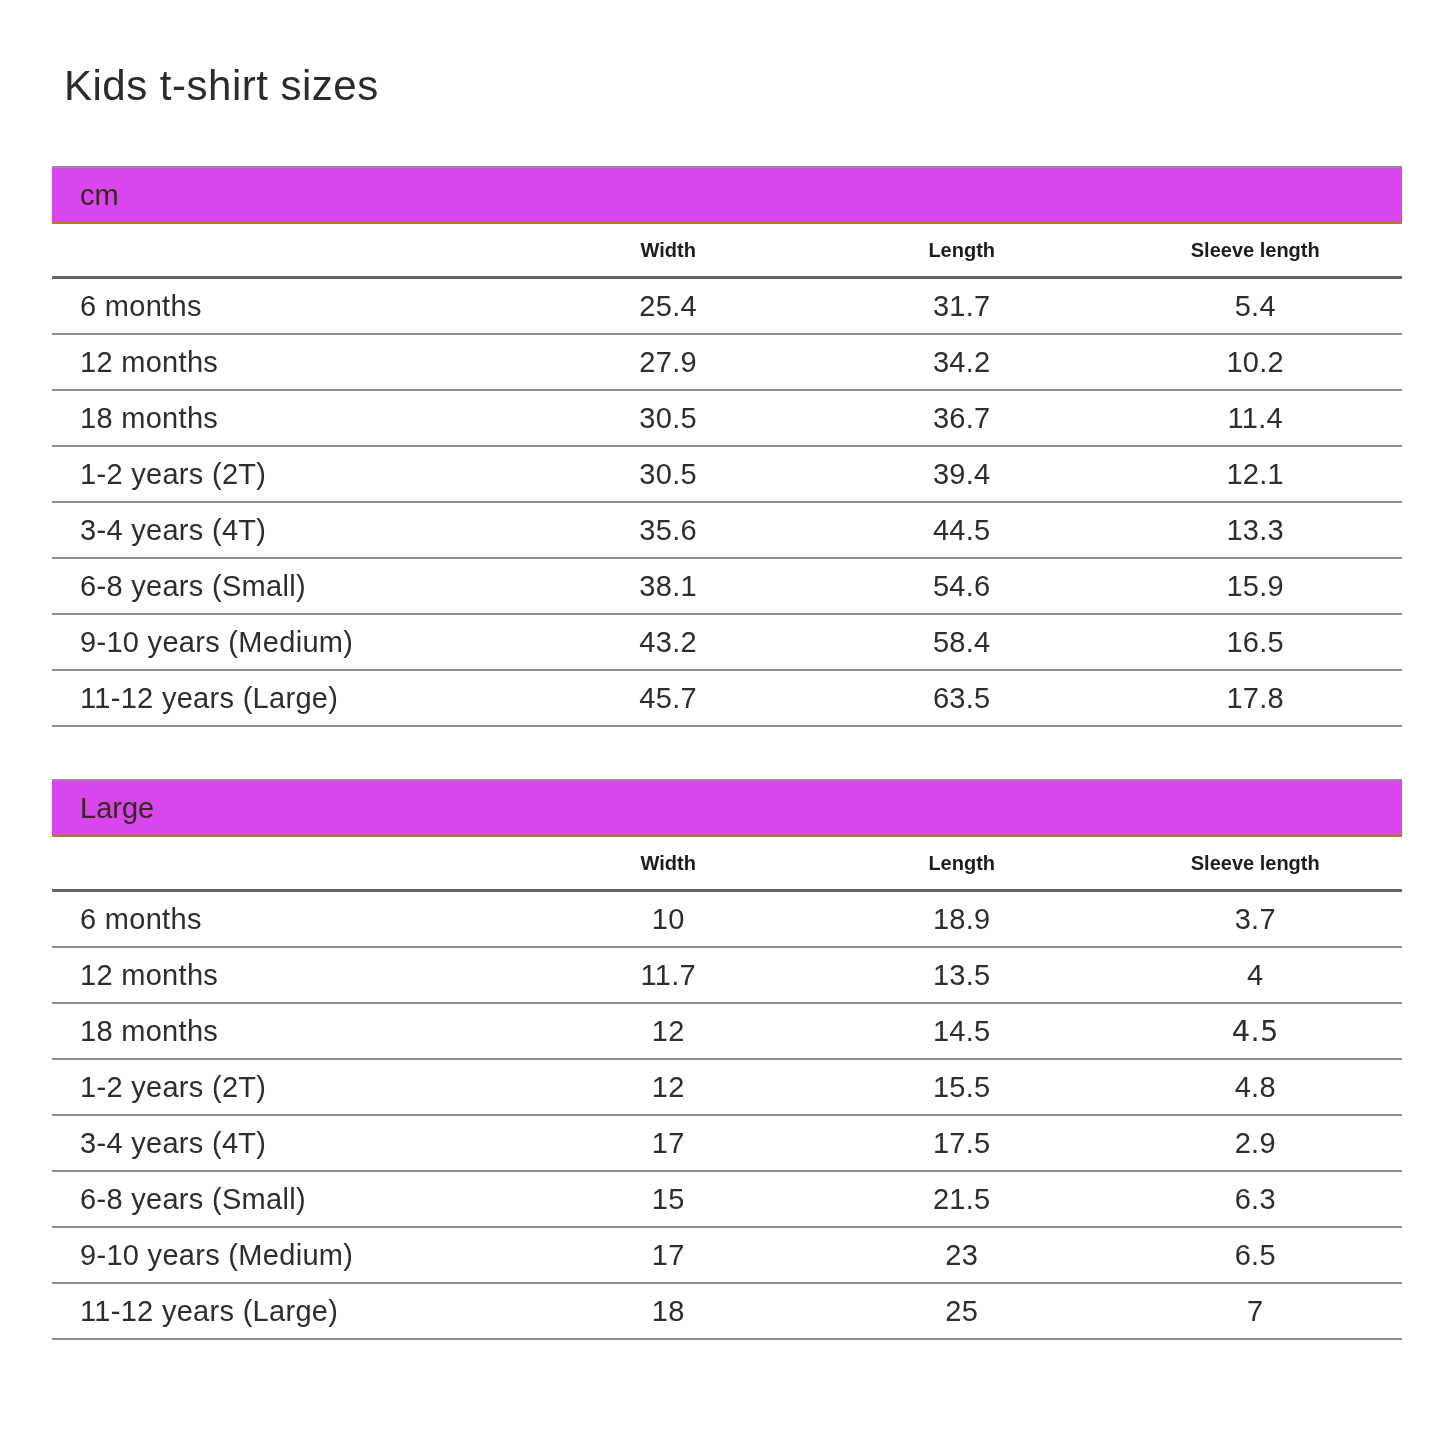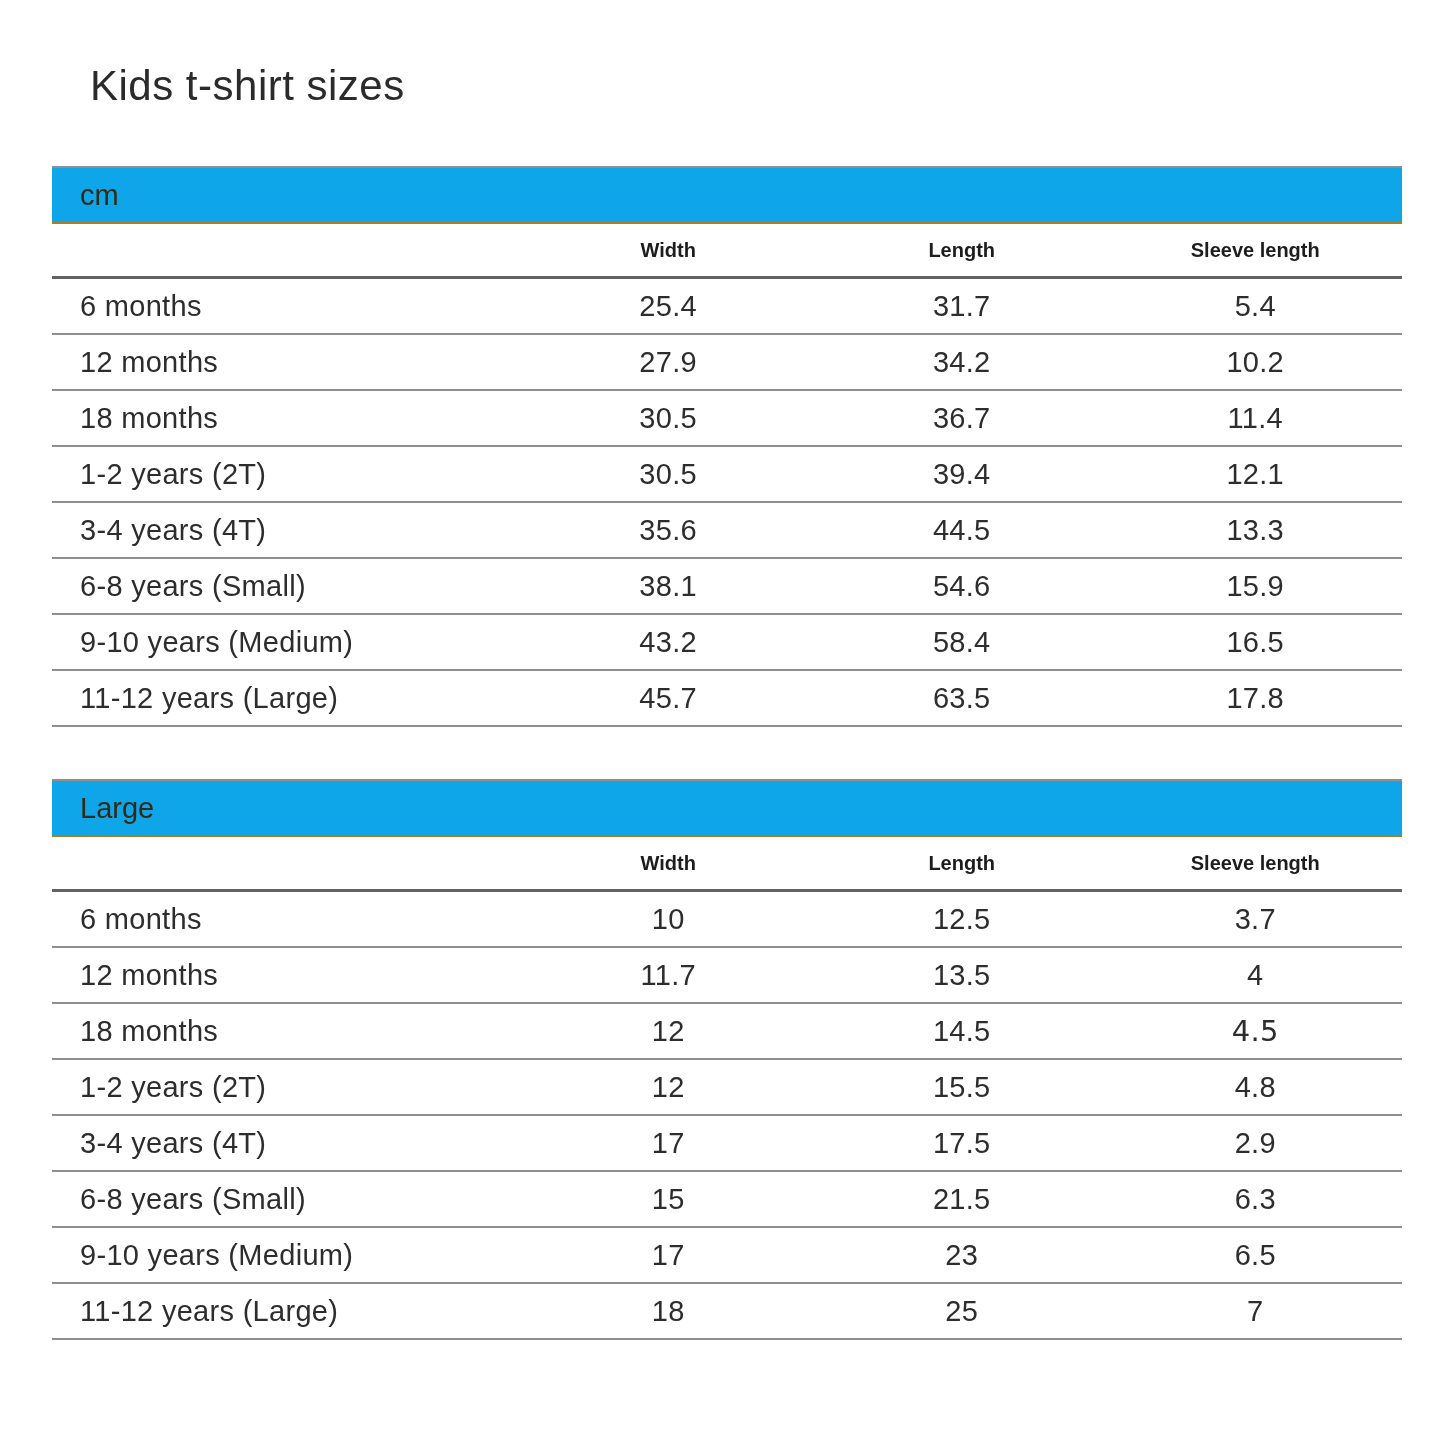--- a/index.html
+++ b/index.html
@@ -15,30 +15,30 @@
     background: #ffffff;
     box-sizing: border-box;
     padding: 62px 43px 0 52px;
     overflow: hidden;
   }
   .page-title {
     font-size: 42px;
     font-weight: 400;
     color: #2b2b2b;
     letter-spacing: 0.5px;
-    margin: 0 0 0 38px;
+    margin: 0 0 0 12px;
     line-height: 1.15;
   }
   .size-table-section { margin-top: 0; }
   .size-table-section.first { margin-top: 56px; }
   .size-table-section.second { margin-top: 52px; }
 
   .unit-banner {
     height: 58px;
-    background: #0ea5e9;
+    background: #d946ef;
     border-top: 2px solid #8f8f8f;
     border-bottom: 2px solid #b07c1e;
     box-sizing: border-box;
     display: flex;
     align-items: center;
     padding-left: 28px;
     font-size: 29px;
     color: #332a17;
   }
 
@@ -158,21 +158,21 @@
             <th class="label"></th>
             <th class="value">Width</th>
             <th class="value">Length</th>
             <th class="value">Sleeve length</th>
           </tr>
       </thead>
       <tbody>
           <tr>
             <td class="label">6 months</td>
             <td class="value">10</td>
-            <td class="value">12.5</td>
+            <td class="value">18.9</td>
             <td class="value">3.7</td>
           </tr>
           <tr>
             <td class="label">12 months</td>
             <td class="value">11.7</td>
             <td class="value">13.5</td>
             <td class="value">4</td>
           </tr>
           <tr>
             <td class="label">18 months</td>

